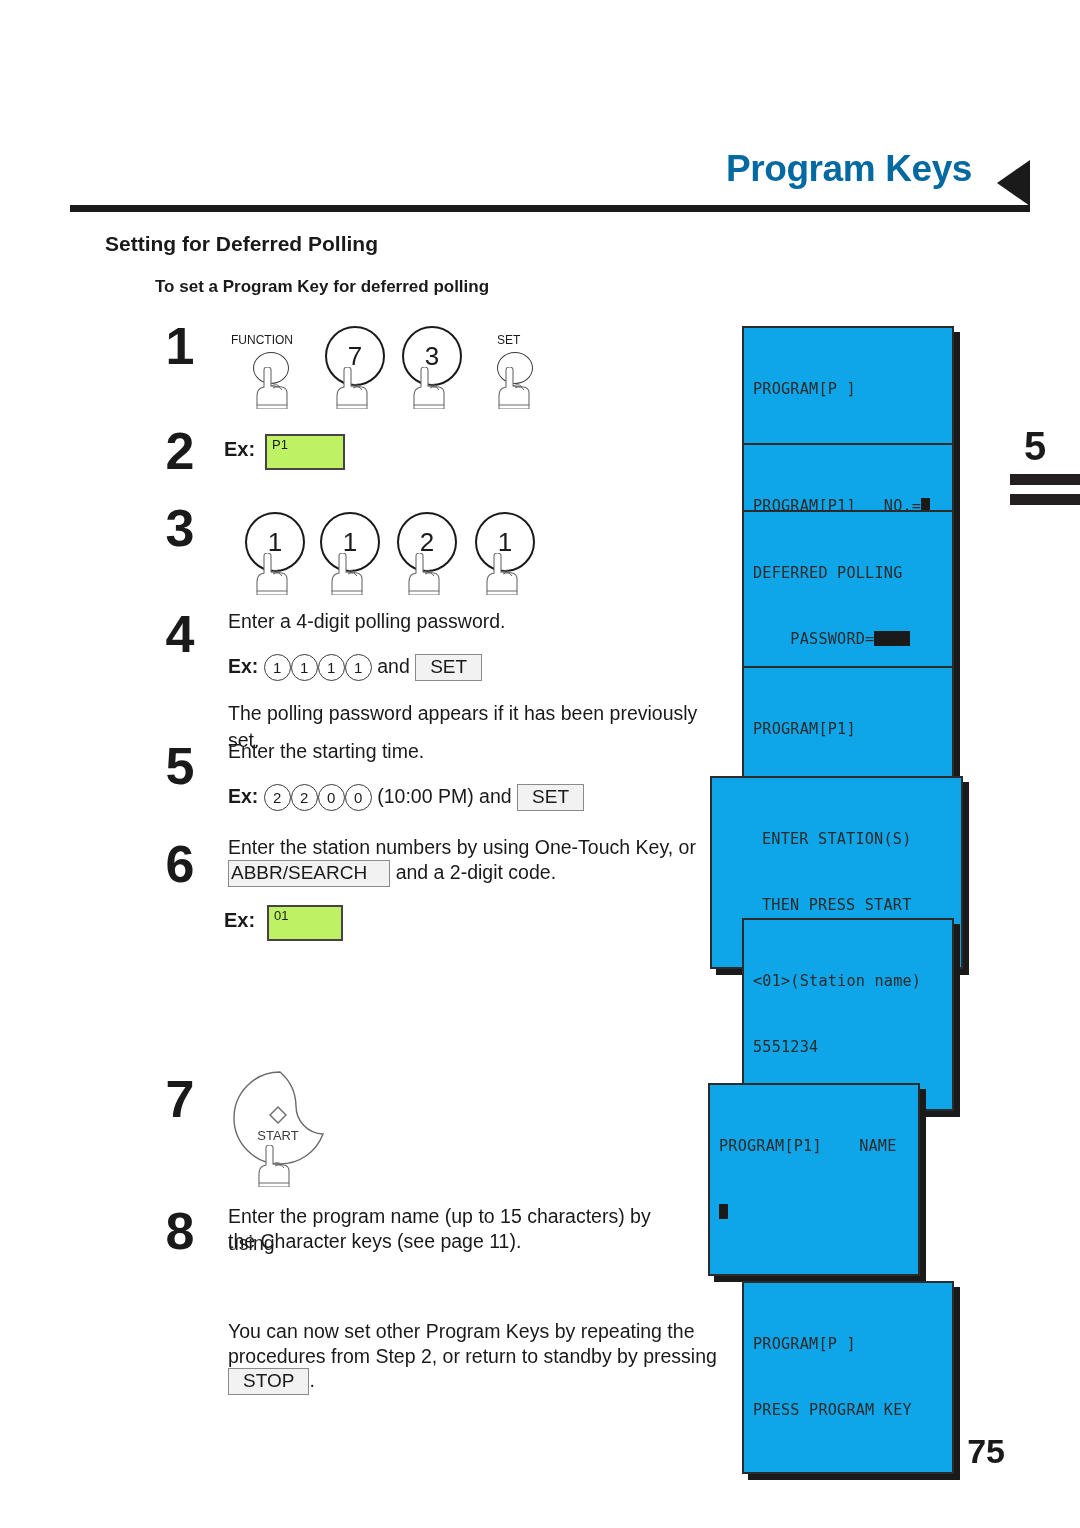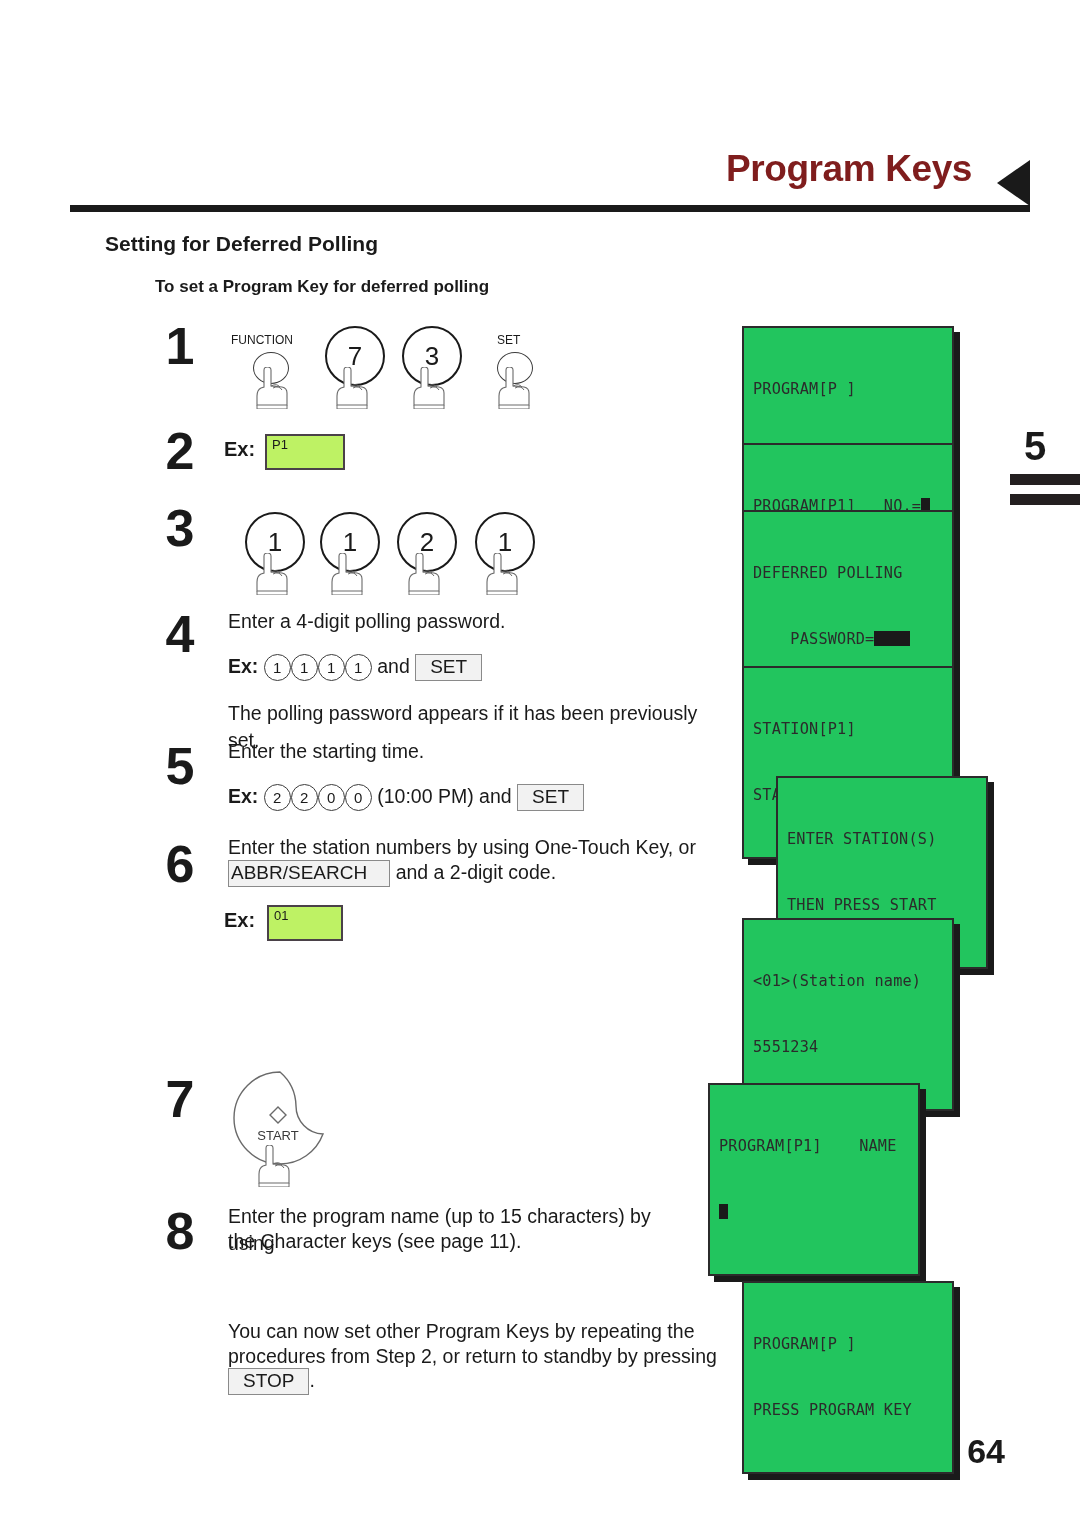--- a/index.html
+++ b/index.html
@@ -13,21 +13,21 @@
   }
   .page{position:absolute;inset:0;}
 
   
   .header{
     position:absolute; left:70px; top:150px; width:960px; height:62px;
   }
   .header-title{
     position:absolute; right:58px; top:-2px;
     font-size:37px; font-weight:bold; letter-spacing:-0.4px;
-    color:#7f1d1d; white-space:nowrap;
+    color:#0369a1; white-space:nowrap;
   }
   .header-arrow{
     position:absolute; right:0px; top:10px;
     width:0;height:0;
     border-top:23px solid transparent;
     border-bottom:23px solid transparent;
     border-right:33px solid #1a1a1a;
   }
   .header-rule{
     position:absolute; left:0; top:55px; width:960px; height:7px;
@@ -127,21 +127,21 @@
   }
   .exlabel{
     position:absolute;font-size:20px;font-weight:bold;color:#1a1a1a;
   }
 
   
   .lcd{
     position:absolute;
     width:208px;
     border:2px solid #2b2b2b;
-    background:#22c55e;
+    background:#0ea5e9;
     box-shadow:6px 6px 0 0 #1a1a1a;
     padding:6px 0 7px 0;
     font-family:"DejaVu Sans Mono", monospace;
     font-size:15.2px;
     letter-spacing:0.2px;
     line-height:22px;
     color:#2b2b2b;
     white-space:pre;
   }
   .lcd .ln{padding-left:9px;}
@@ -340,39 +340,39 @@
     <div class="ln"><span>PROGRAM[P1]   NO.=</span><span class="blk"></span></div>
     <div class="ln">1:PROG 2:ONE-TOUCH</div>
   </div>
 
   <div class="lcd" style="left:742px;top:510px;">
     <div class="ln">DEFERRED POLLING</div>
     <div class="ln"><span>    PASSWORD=</span><span class="blk"></span><span class="blk"></span><span class="blk"></span><span class="blk"></span></div>
   </div>
 
   <div class="lcd" style="left:742px;top:666px;">
-    <div class="ln">STATION[P1]</div>
+    <div class="ln">PROGRAM[P1]</div>
     <div class="ln"><span>START TIME    </span><span class="blk"></span><span> :</span></div>
   </div>
 
-  <div class="lcd" style="left:776px;top:776px;">
+  <div class="lcd" style="left:710px;top:776px;padding-left:41px;">
     <div class="ln">ENTER STATION(S)</div>
     <div class="ln">THEN PRESS START</div>
   </div>
 
   <div class="lcd" style="left:742px;top:918px;">
     <div class="ln">&lt;01&gt;(Station name)</div>
     <div class="ln">5551234</div>
   </div>
 
   <div class="lcd" style="left:708px;top:1083px;">
     <div class="ln">PROGRAM[P1]    NAME</div>
     <div class="ln"><span class="blk"></span></div>
   </div>
 
   <div class="lcd" style="left:742px;top:1281px;">
     <div class="ln">PROGRAM[P ]</div>
     <div class="ln">PRESS PROGRAM KEY</div>
   </div>
 
-  <div class="pagenum">64</div>
+  <div class="pagenum">75</div>
 
 </div>
 
 </body></html>

